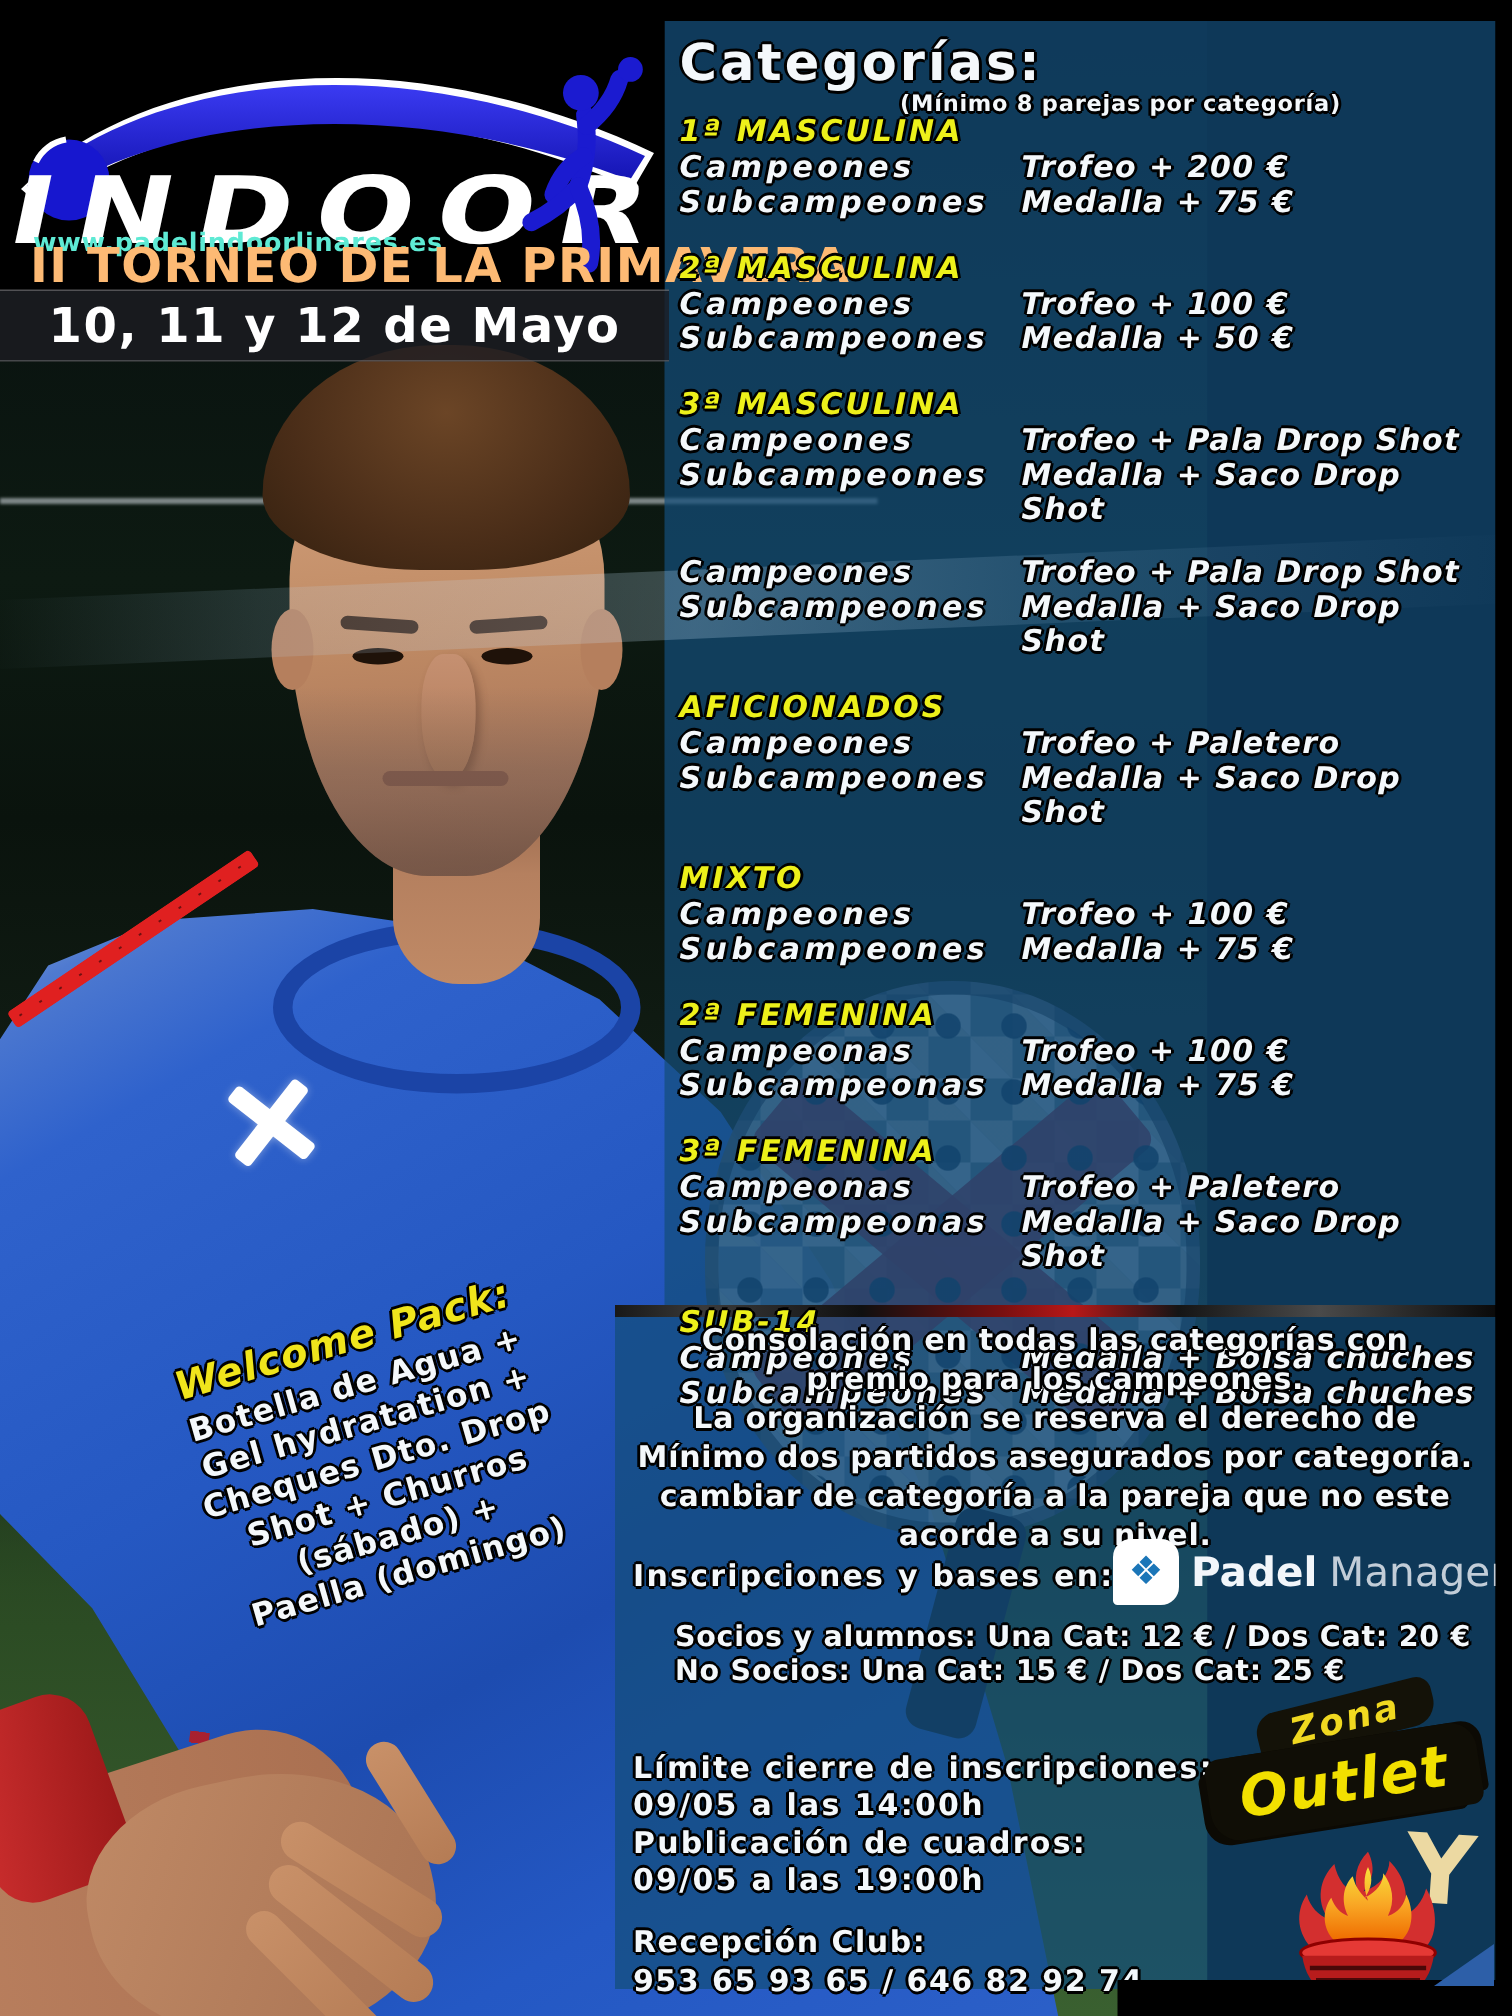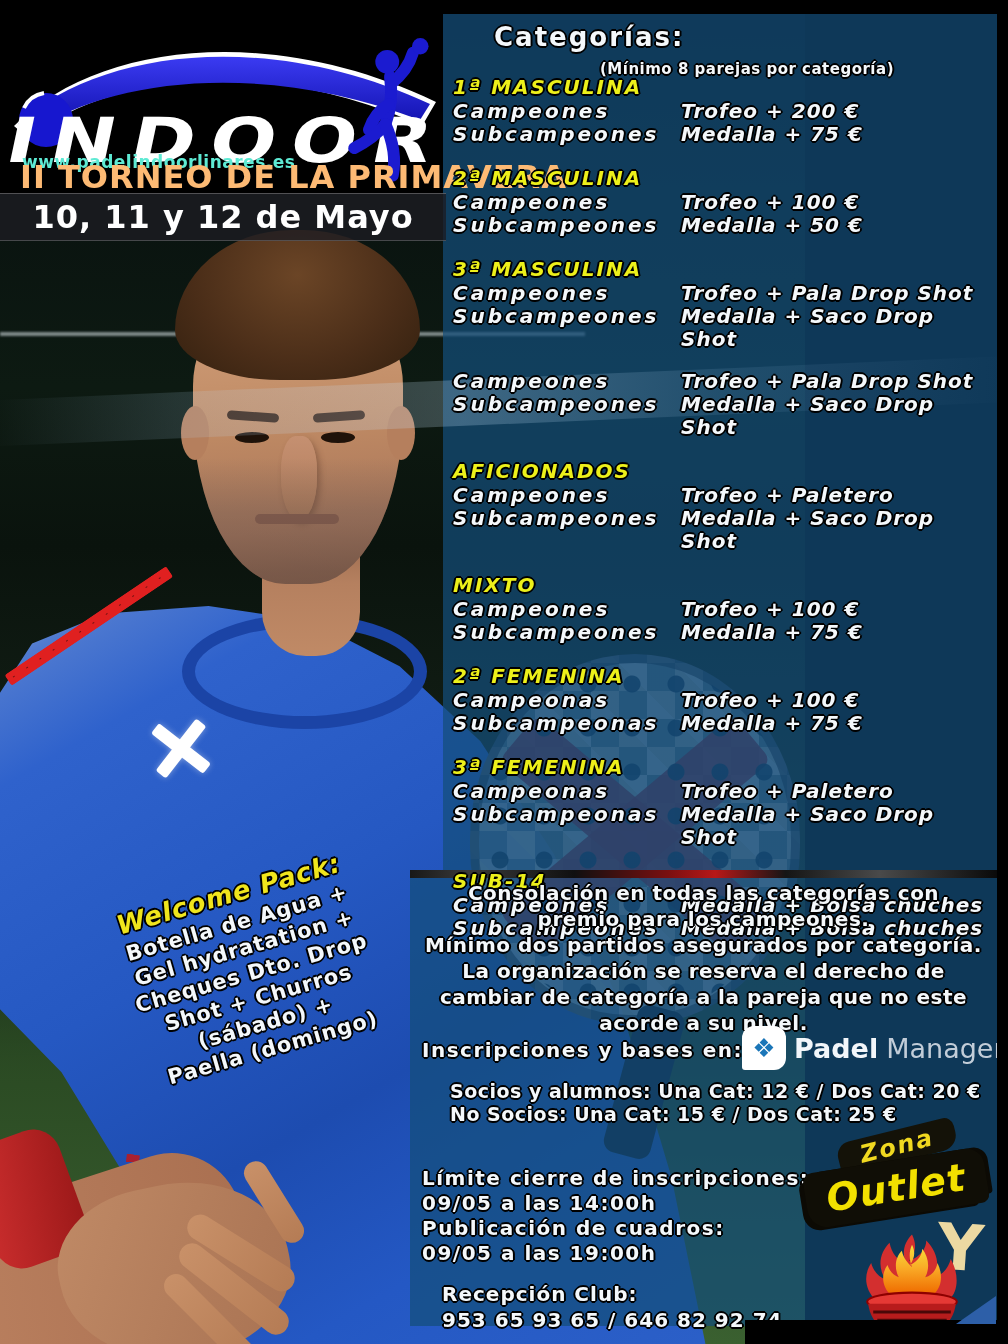--- a/index.html
+++ b/index.html
@@ -96,21 +96,21 @@
   .player-sil{left:336px;top:24px;width:108px;height:156px;}
   .site-url{left:22px;top:138px;font-size:17px;font-weight:bold;color:#5eead4;letter-spacing:.5px;}
   .torneo-title{left:20px;top:158px;width:423px;font-size:32px;font-weight:bold;color:#fdba74;letter-spacing:1px;
     z-index:12;white-space:nowrap;}
   .date-band{left:0;top:193px;width:446px;height:48px;background:rgba(28,28,34,.78);z-index:12;
     border-top:1px solid rgba(255,255,255,.25);border-bottom:1px solid rgba(255,255,255,.2);
     display:flex;align-items:center;justify-content:center;}
   .date-band span{position:static;font-size:32px;font-weight:bold;color:#fff;letter-spacing:1px;}
 
   
-  .cat-heading{left:453px;top:22px;font-size:26px;letter-spacing:2px;z-index:12;margin-left:41px;}
+  .cat-heading{left:453px;top:22px;font-size:34px;letter-spacing:2px;z-index:12;}
   .cat-note{left:600px;top:60px;font-size:15px;letter-spacing:.5px;z-index:12;}
   .cat-list{left:453px;top:74px;width:540px;z-index:12;font-style:italic;}
   .cat-block{position:relative !important;margin-bottom:19px;}
   .cat-block, .cat-block *{position:relative;}
   .cat-name{font-size:20px;line-height:26px;letter-spacing:2px;font-weight:bold;color:#edf01a;display:block;}
   .cat-row{display:grid;grid-template-columns:228px 1fr;line-height:23px;}
   .cat-label{font-size:20px;letter-spacing:3px;font-weight:bold;color:#f4f8fb;}
   .cat-prize{font-size:20px;letter-spacing:1px;font-weight:bold;color:#f4f8fb;}
 
   
@@ -120,21 +120,21 @@
   .pm-logo{left:742px;top:1026px;z-index:12;display:flex;align-items:center;gap:8px;}
   .pm-logo *{position:static;}
   .pm-icon{display:inline-flex;width:44px;height:44px;background:#fff;border-radius:12px 12px 12px 3px;
     align-items:center;justify-content:center;font-size:26px;color:#1b76b8;font-weight:bold;}
   .pm-word1{font-size:27px;font-weight:bold;color:#f2f6fa;}
   .pm-word2{font-size:27px;font-weight:normal;color:#c2cdd8;}
   .prices{left:422px;top:1080px;font-size:19px;line-height:23px;letter-spacing:.5px;z-index:12;white-space:nowrap;}
   .prices div{position:static;padding-left:28px;}
   .deadline{left:422px;top:1166px;font-size:20px;line-height:25px;letter-spacing:1.5px;z-index:12;}
   .deadline div{position:static;}
-  .reception{left:442px;top:1281px;font-size:20px;line-height:26px;letter-spacing:1px;z-index:12;white-space:nowrap;}
+  .reception{left:422px;top:1281px;font-size:20px;line-height:26px;letter-spacing:1px;z-index:12;white-space:nowrap;}
   .reception div{position:static;}
 
   
   .wpack{left:78px;top:876px;width:345px;z-index:12;transform:rotate(-16deg);text-align:center;}
   .wpack *{position:static;}
   .wpack-head{font-size:26px;font-style:italic;letter-spacing:1px;color:#f0e51c;font-weight:bold;display:block;margin-bottom:2px;}
   .wpack-line{font-size:21px;line-height:26px;letter-spacing:1px;display:block;}
 
   
   .outlet{left:795px;top:1120px;width:213px;height:224px;z-index:13;}
@@ -344,22 +344,22 @@
         <span class="cat-label ol">Subcampeones</span>
         <span class="cat-prize ol">Medalla + Bolsa chuches</span>
       </div>
     </div>
 
   </div>
 
   <div class="notes tech ol">
     <div>Consolación en todas las categorías con</div>
     <div>premio para los campeones.</div>
+    <div>La organización se reserva el derecho de</div>
     <div>Mínimo dos partidos asegurados por categoría.</div>
-    <div>La organización se reserva el derecho de</div>
     <div>cambiar de categoría a la pareja que no este</div>
     <div>acorde a su nivel.</div>
   </div>
 
   <div class="insc-head tech ol">Inscripciones y bases en:</div>
 
   <div class="pm-logo">
     <span class="pm-icon">❖</span>
     <span class="pm-word1">Padel</span>
       <span class="pm-word2">Manager</span>

